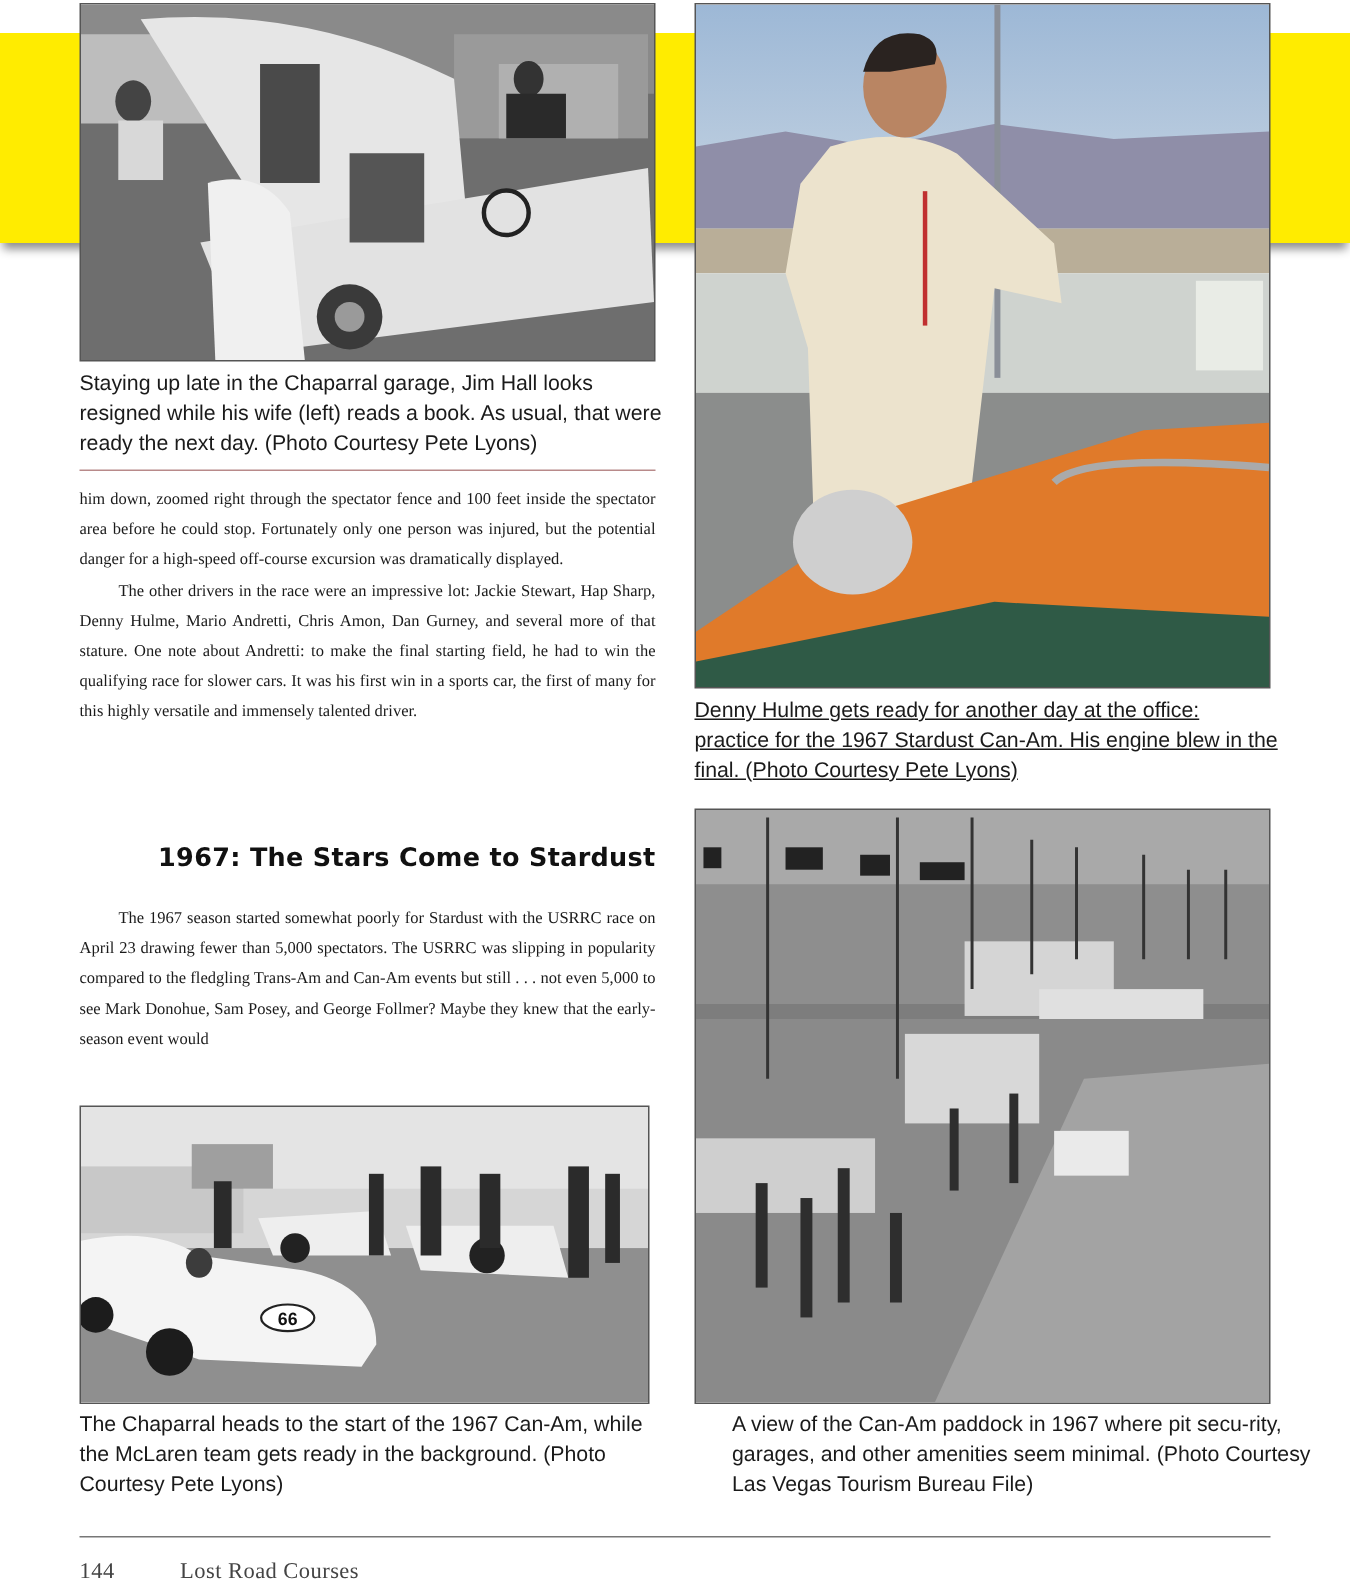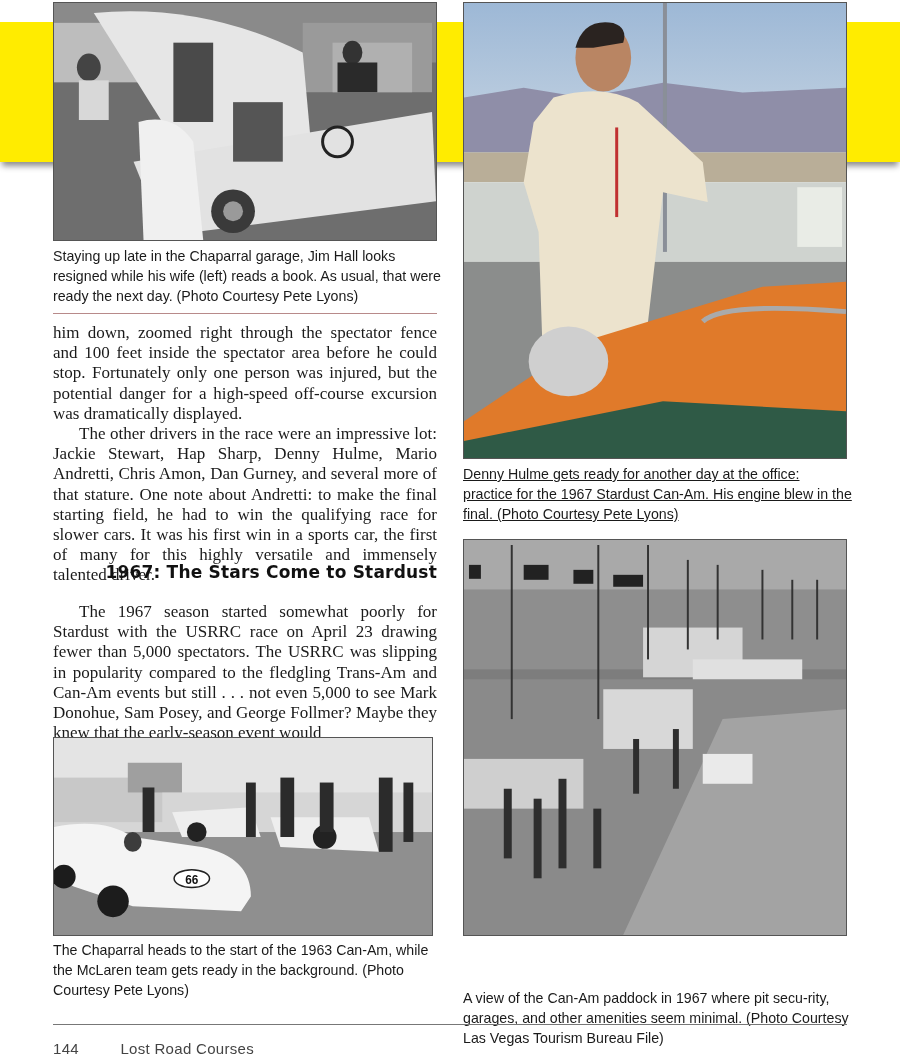--- a/index.html
+++ b/index.html
@@ -21,44 +21,44 @@
   #photo-chaparral { left: 53px; top: 737px; width: 380px; height: 199px; }
   #photo-paddock { left: 463px; top: 539px; width: 384px; height: 397px; }
 
   .caption {
     position: absolute; font-family: "Liberation Sans", sans-serif;
     font-size: 14.2px; line-height: 20px; color: #1a1a1a; margin: 0;
   }
   #cap-garage { left: 53px; top: 246px; width: 390px; }
   #cap-hulme { left: 463px; top: 464px; width: 390px; text-decoration: underline; }
   #cap-chaparral { left: 53px; top: 940px; width: 390px; }
-  #cap-paddock { left: 463px; top: 940px; width: 390px; margin-top: 48px; }
+  #cap-paddock { left: 488px; top: 940px; width: 390px; }
 
   .caption-rule {
     position: absolute; left: 53px; top: 313px; width: 384px; height: 1px; background: #b88a8a;
   }
   .body-text {
     position: absolute; left: 53px; width: 384px;
-    font-family: "Liberation Serif", serif; font-size: 17px; line-height: 20.2px;
+    font-family: "Liberation Serif", serif; font-size: 11px; line-height: 20.2px;
     text-align: justify; color: #1a1a1a; margin: 0;
   }
   .body-text p { margin: 0; }
   .body-text p.indent { text-indent: 26px; }
   #body-top { top: 323px; }
   #body-bottom { top: 602px; }
   .section-heading {
     position: absolute; left: 53px; top: 562px; width: 384px; text-align: right;
     font-family: "DejaVu Sans", sans-serif; font-weight: bold; font-size: 17px;
     letter-spacing: 0.2px; color: #111; margin: 0;
   }
   .footer-rule {
     position: absolute; left: 53px; top: 1024px; width: 794px; height: 1px; background: #777;
   }
   .footer {
-    position: absolute; left: 53px; top: 1040px; font-family: Liberation Sans, sans-serif;
+    position: absolute; left: 53px; top: 1040px; font-family: Liberation Serif, serif;
     font-size: 15px; color: #444; letter-spacing: 0.3px;
   }
   .footer .page-num { display: inline-block; width: 63px; }
 </style>
 </head>
 <body>
 
 <div class="yellow-band"></div>
 
 <div class="photo" id="photo-garage">
@@ -183,19 +183,19 @@
         <rect x="355" y="45" width="10" height="60"></rect>
     </g>
     <path d="M0 90 Q50 80 80 100 L150 110 Q200 120 200 160 L190 175 L80 170 L20 150 L0 140 Z" fill="#f4f4f4"></path>
     <circle cx="60" cy="165" r="16" fill="#1c1c1c"></circle>
     <circle cx="10" cy="140" r="12" fill="#1c1c1c"></circle>
     <ellipse cx="140" cy="142" rx="18" ry="9" fill="#fff" stroke="#222" stroke-width="1.5"></ellipse>
     <text x="140" y="147" text-anchor="middle" font-family="Liberation Sans, sans-serif" font-weight="bold" font-size="12" fill="#111">66</text>
     <ellipse cx="80" cy="105" rx="9" ry="10" fill="#3c3c3c"></ellipse>
   </svg>
 </div>
-<p class="caption" id="cap-chaparral">The Chaparral heads to the start of the 1963 Can-Am, while the McLaren team gets ready in the background. (Photo Courtesy Pete Lyons)</p>
+<p class="caption" id="cap-chaparral">The Chaparral heads to the start of the 1967 Can-Am, while the McLaren team gets ready in the background. (Photo Courtesy Pete Lyons)</p>
 
 <div class="footer-rule"></div>
 <div class="footer">
   <span class="page-num">144</span>
   <span>Lost Road Courses</span>
 </div>
 
 </body></html>

